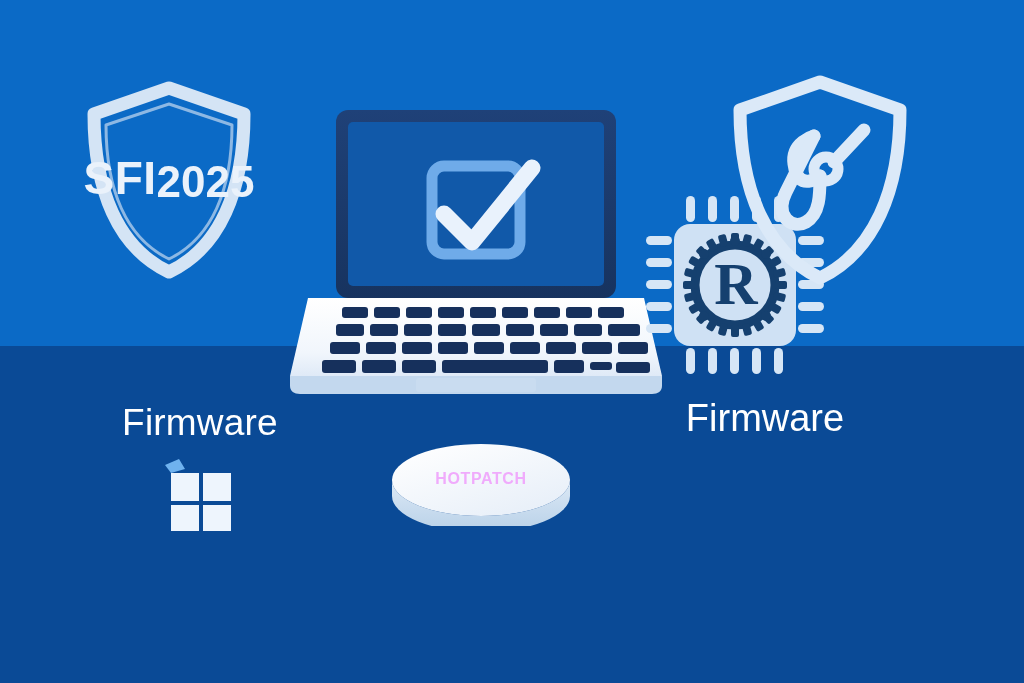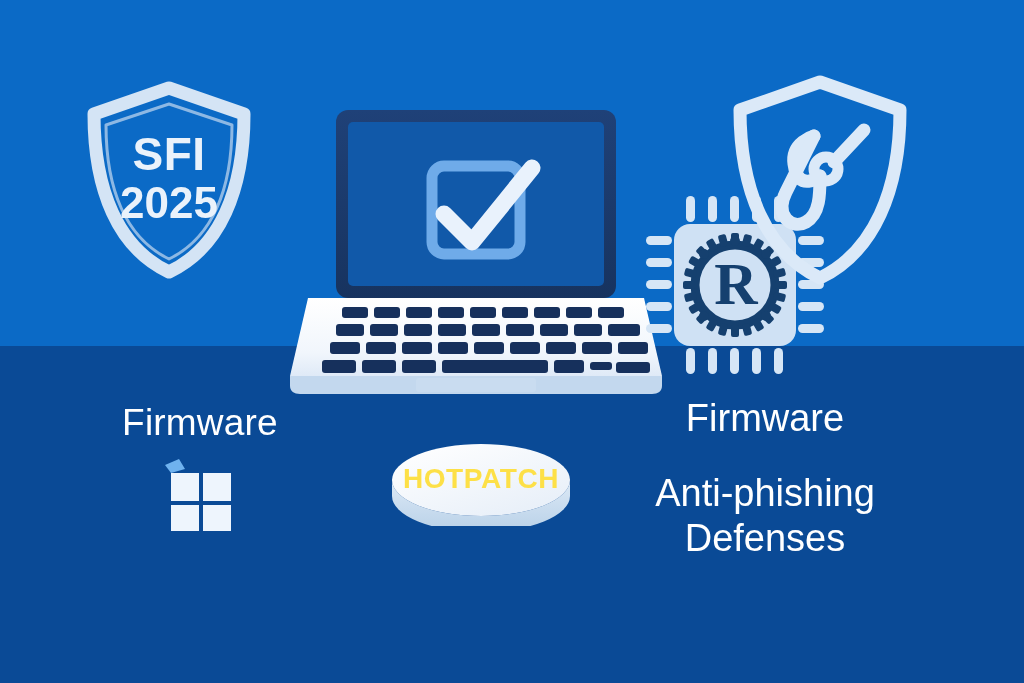--- a/index.html
+++ b/index.html
@@ -32,21 +32,21 @@
   .sfi-shield {
     position: absolute;
     left: 84px; top: 80px;
     width: 170px; height: 200px;
   }
   .sfi-text {
     position: absolute;
     left: 84px; top: 80px;
     width: 170px; height: 200px;
     display: flex;
-    flex-direction: column;
+    flex-direction: row;
     align-items: center;
     justify-content: center;
     color: #eaf2fb;
     line-height: 1.0;
     pointer-events: none;
   }
   .sfi-line1 {
     font-size: 46px;
     font-weight: bold;
     letter-spacing: 0.5px;
@@ -98,22 +98,22 @@
     left: 390px; top: 440px;
     width: 182px; height: 86px;
   }
   .hotpatch-label {
     position: absolute;
     left: 390px; top: 440px;
     width: 182px; height: 78px;
     display: flex;
     align-items: center;
     justify-content: center;
-    color: #fde047;
-    font-size: 28px;
+    color: #f0abfc;
+    font-size: 16px;
     font-weight: bold;
     letter-spacing: 0.6px;
     pointer-events: none;
   }
   
   .right-text {
     position: absolute;
     left: 600px; top: 396px;
     width: 330px;
     text-align: center;
@@ -375,19 +375,15 @@
     <path d="M2 40 A89 36 0 0 0 180 40 L180 56 A89 36 0 0 1 2 56 Z" fill="url(#pillSide)"></path>
 
     <ellipse cx="91" cy="40" rx="89" ry="36" fill="url(#pillTop)"></ellipse>
   </svg>
   <div class="hotpatch-label">HOTPATCH</div>
 
   <div class="right-text">
     <div class="rt-group1">
       <span class="rt-line">Firmware</span>
     </div>
-    <div class="rt-group2">
-      <span class="rt-line">Anti-phishing</span>
-      <span class="rt-line">Defenses</span>
-    </div>
   </div>
 
 </div>
 
 </body></html>

